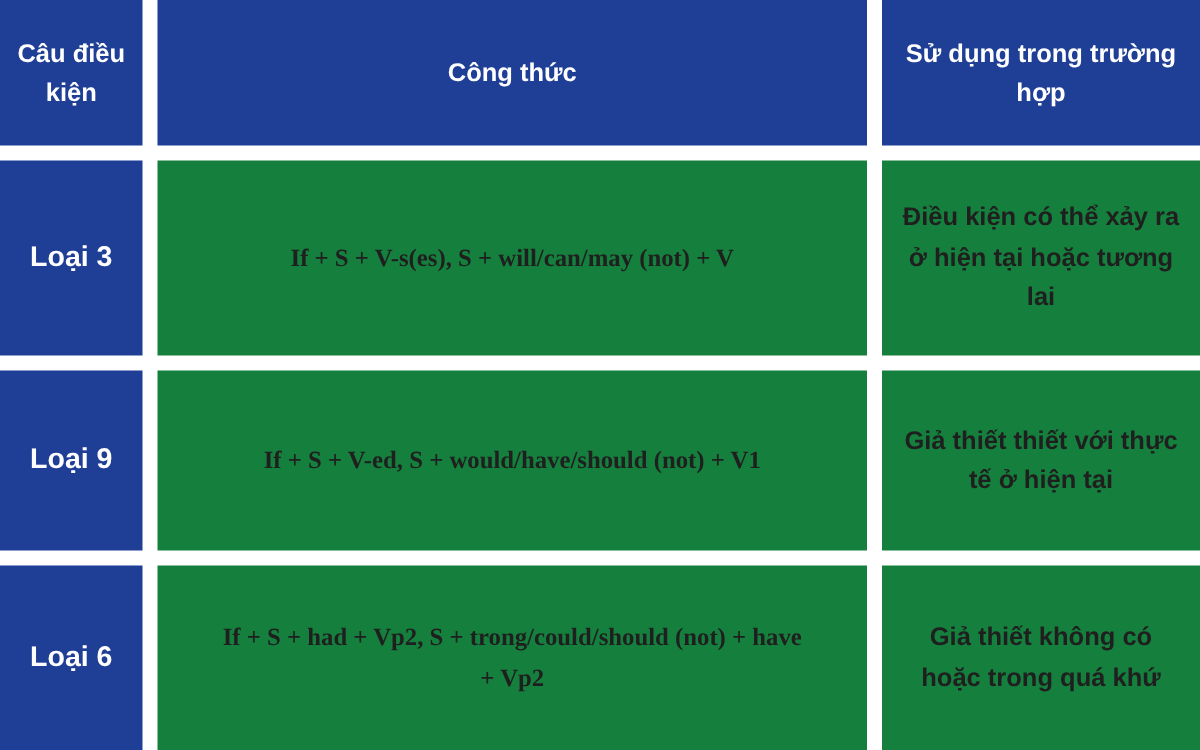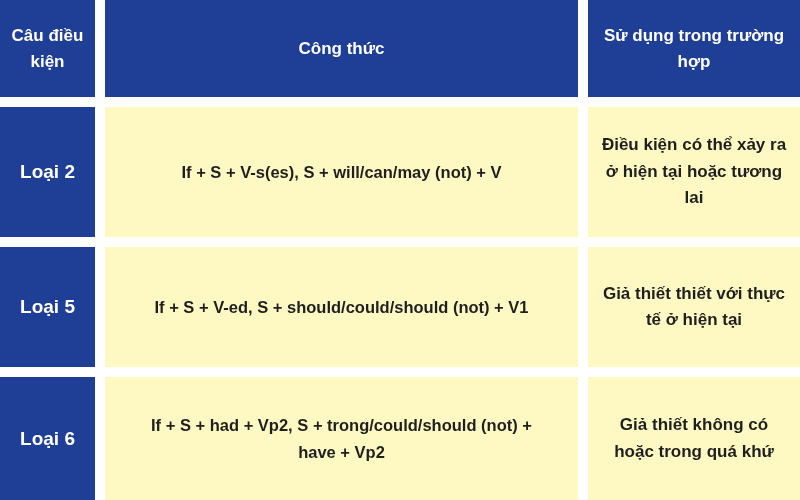--- a/index.html
+++ b/index.html
@@ -25,36 +25,37 @@
     justify-content: center;
     text-align: center;
     box-sizing: border-box;
     font-weight: bold;
   }
   .cell-blue {
     background: #1F3E96;
     color: #ffffff;
   }
   .cell-gray {
-    background: #fef9c3;
+    background: #15803d;
     color: #1F1F1F;
   }
   .hdr {
     font-size: 17px;
     line-height: 1.5;
     padding: 0 10px;
   }
   .type-label {
     font-size: 19px;
     padding: 0 6px;
   }
   .formula {
     font-size: 16.5px;
     line-height: 1.6;
     padding: 0 38px;
+    font-family: Liberation Serif, serif;
   }
   .usage {
     font-size: 17px;
     line-height: 1.55;
     padding: 0 11px;
   }
 </style>
 </head>
 <body>
 
@@ -64,34 +65,34 @@
     <span>Câu điều kiện</span>
   </div>
   <div class="cell cell-blue hdr">
     <span>Công thức</span>
   </div>
   <div class="cell cell-blue hdr">
     <span>Sử dụng trong trường hợp</span>
   </div>
 
   <div class="cell cell-blue type-label">
-    <span>Loại 2</span>
+    <span>Loại 3</span>
   </div>
   <div class="cell cell-gray formula">
     <span>If + S + V-s(es), S + will/can/may (not) + V</span>
   </div>
   <div class="cell cell-gray usage">
     <span>Điều kiện có thể xảy ra ở hiện tại hoặc tương lai</span>
   </div>
 
   <div class="cell cell-blue type-label">
-    <span>Loại 5</span>
+    <span>Loại 9</span>
   </div>
   <div class="cell cell-gray formula">
-    <span>If + S + V-ed, S + should/could/should (not) + V1</span>
+    <span>If + S + V-ed, S + would/have/should (not) + V1</span>
   </div>
   <div class="cell cell-gray usage">
     <span>Giả thiết thiết với thực tế ở hiện tại</span>
   </div>
 
   <div class="cell cell-blue type-label">
     <span>Loại 6</span>
   </div>
   <div class="cell cell-gray formula">
     <span>If + S + had + Vp2, S + trong/could/should (not) + have + Vp2</span>

